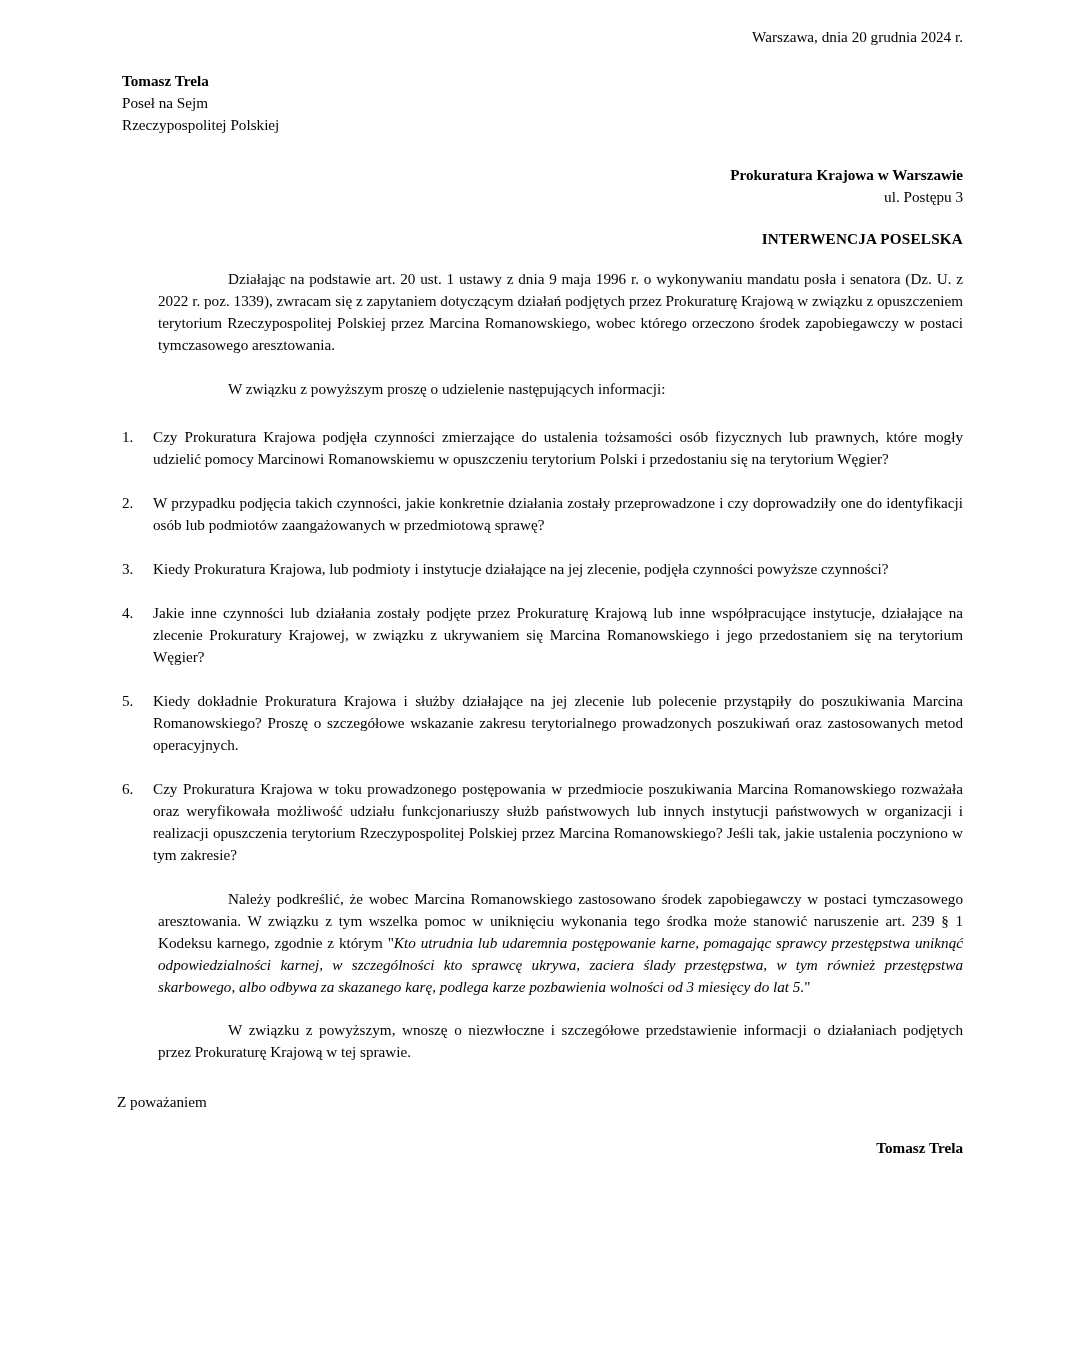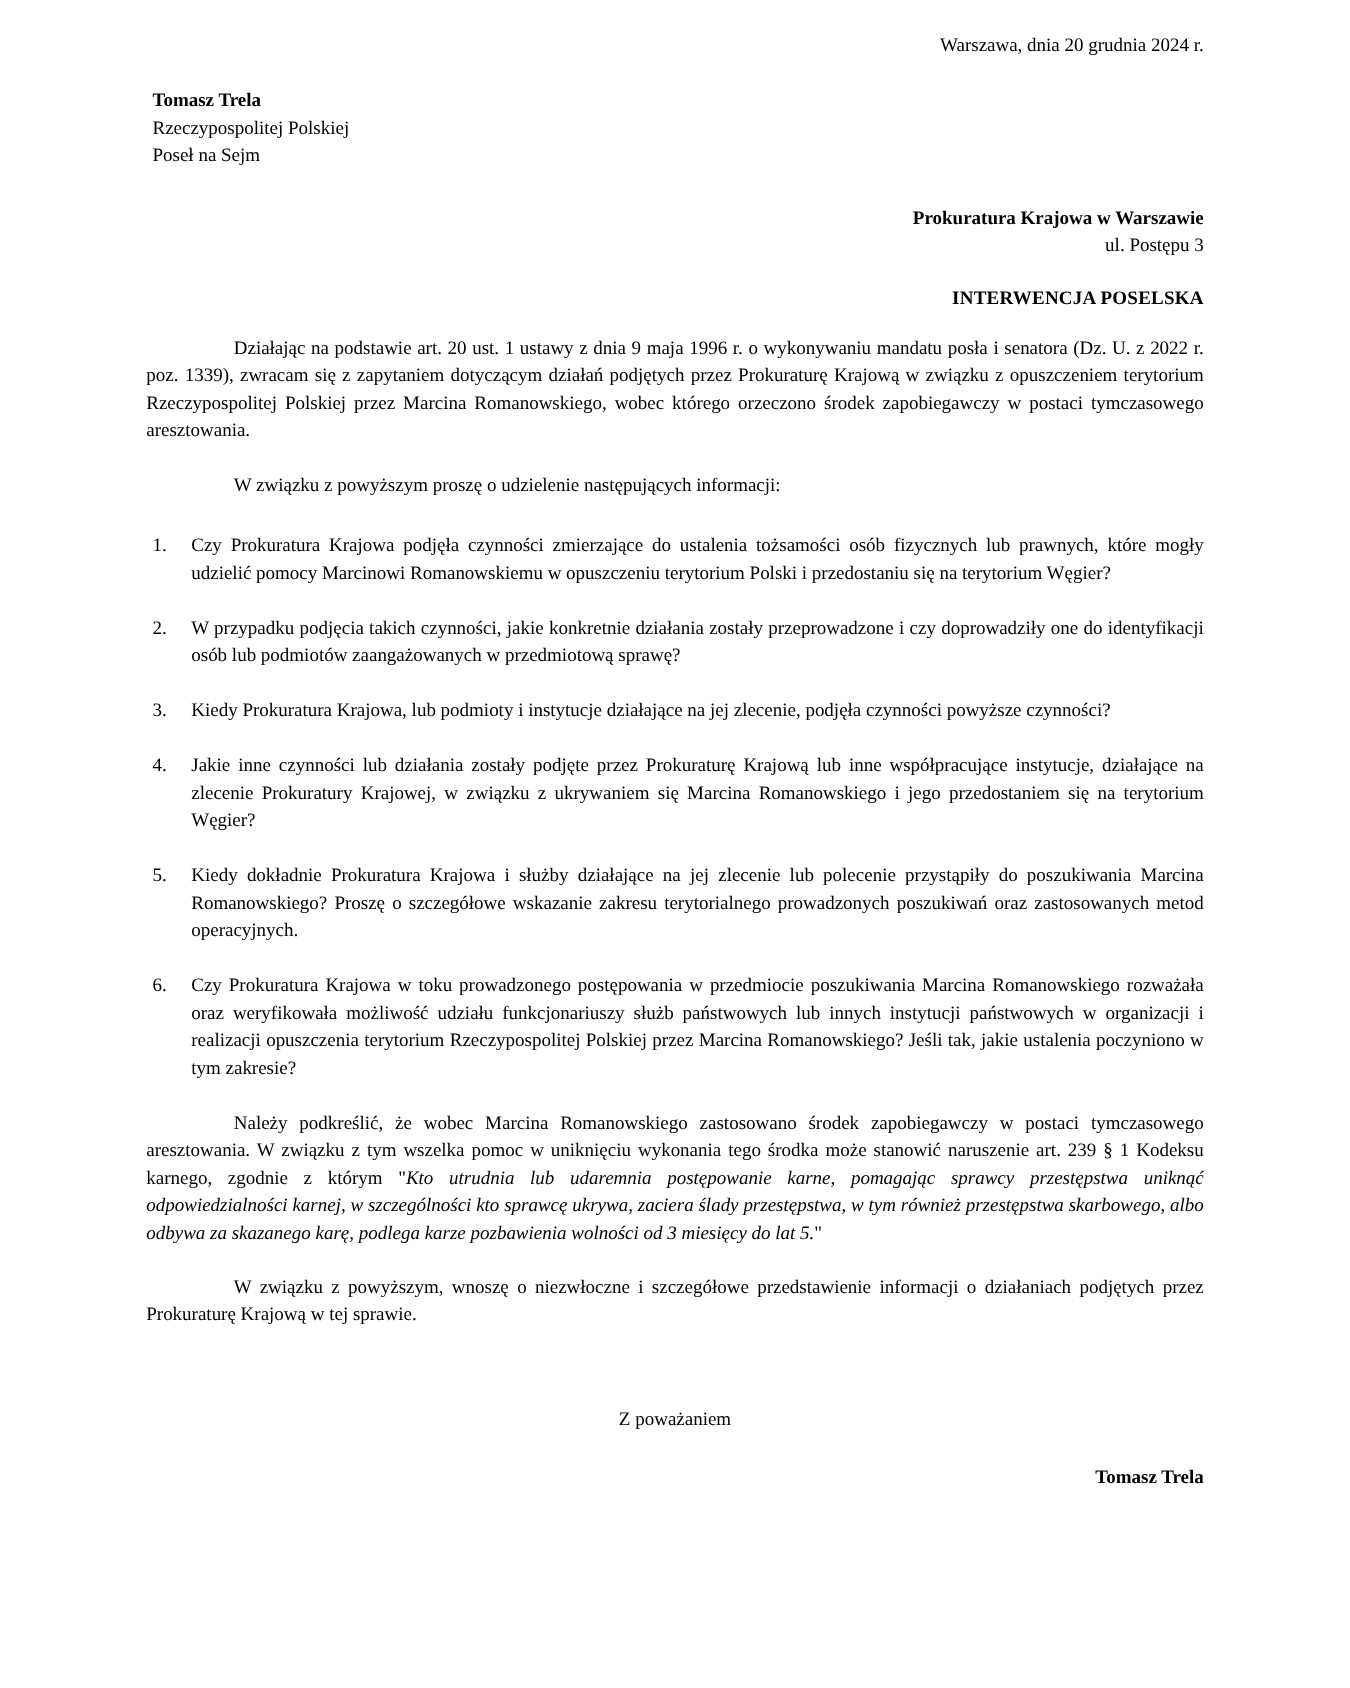--- a/index.html
+++ b/index.html
@@ -19,44 +19,44 @@
     padding: 26px 117px 0 117px;
     background: #ffffff;
   }
   .bold { font-weight: bold; }
   .italic { font-style: italic; }
   .date-line { text-align: right; }
   .sender { margin-top: 22px; margin-left: 5px; }
   .recipient { margin-top: 28px; text-align: right; }
   .doc-title { margin-top: 20px; text-align: right; font-weight: bold; letter-spacing: 0.2px; }
   .para { text-align: justify; }
-  .indent { text-indent: 70px; }
+  .indent { text-indent: 70px; margin-left: 41px; }
   .p-intro { margin-top: 18px; }
   .p-leadin { margin-top: 22px; }
   .q-list { margin-top: 26px; }
   .q-item { display: flex; margin-bottom: 22px; }
   .q-num { flex: 0 0 31px; margin-left: 5px; }
   .q-text { flex: 1; text-align: justify; }
   .p-legal { margin-top: 0; }
   .p-accessory { margin-top: 26px; }
   .p-request { margin-top: 21px; }
-  .valediction { margin-top: 62px; text-align: center; }
+  .valediction { margin-top: 28px; text-align: left; }
   .signature { margin-top: 24px; text-align: right; font-weight: bold; }
 </style>
 </head>
 <body>
 
 <div class="page">
 
   <div class="date-line">Warszawa, dnia 20 grudnia 2024 r.</div>
 
   <div class="sender">
     <div class="bold">Tomasz Trela</div>
+    <div>Poseł na Sejm</div>
     <div>Rzeczypospolitej Polskiej</div>
-    <div>Poseł na Sejm</div>
   </div>
 
   <div class="recipient">
     <div class="bold">Prokuratura Krajowa w Warszawie</div>
     <div>ul. Postępu 3</div>
   </div>
 
   <div class="doc-title">INTERWENCJA POSELSKA</div>
 
   <p class="para indent p-intro">Działając na podstawie art. 20 ust. 1 ustawy z dnia 9 maja 1996 r. o wykonywaniu mandatu posła i senatora (Dz. U. z 2022 r. poz. 1339), zwracam się z zapytaniem dotyczącym działań podjętych przez Prokuraturę Krajową w związku z opuszczeniem terytorium Rzeczypospolitej Polskiej przez Marcina Romanowskiego, wobec którego orzeczono środek zapobiegawczy w postaci tymczasowego aresztowania.</p>

